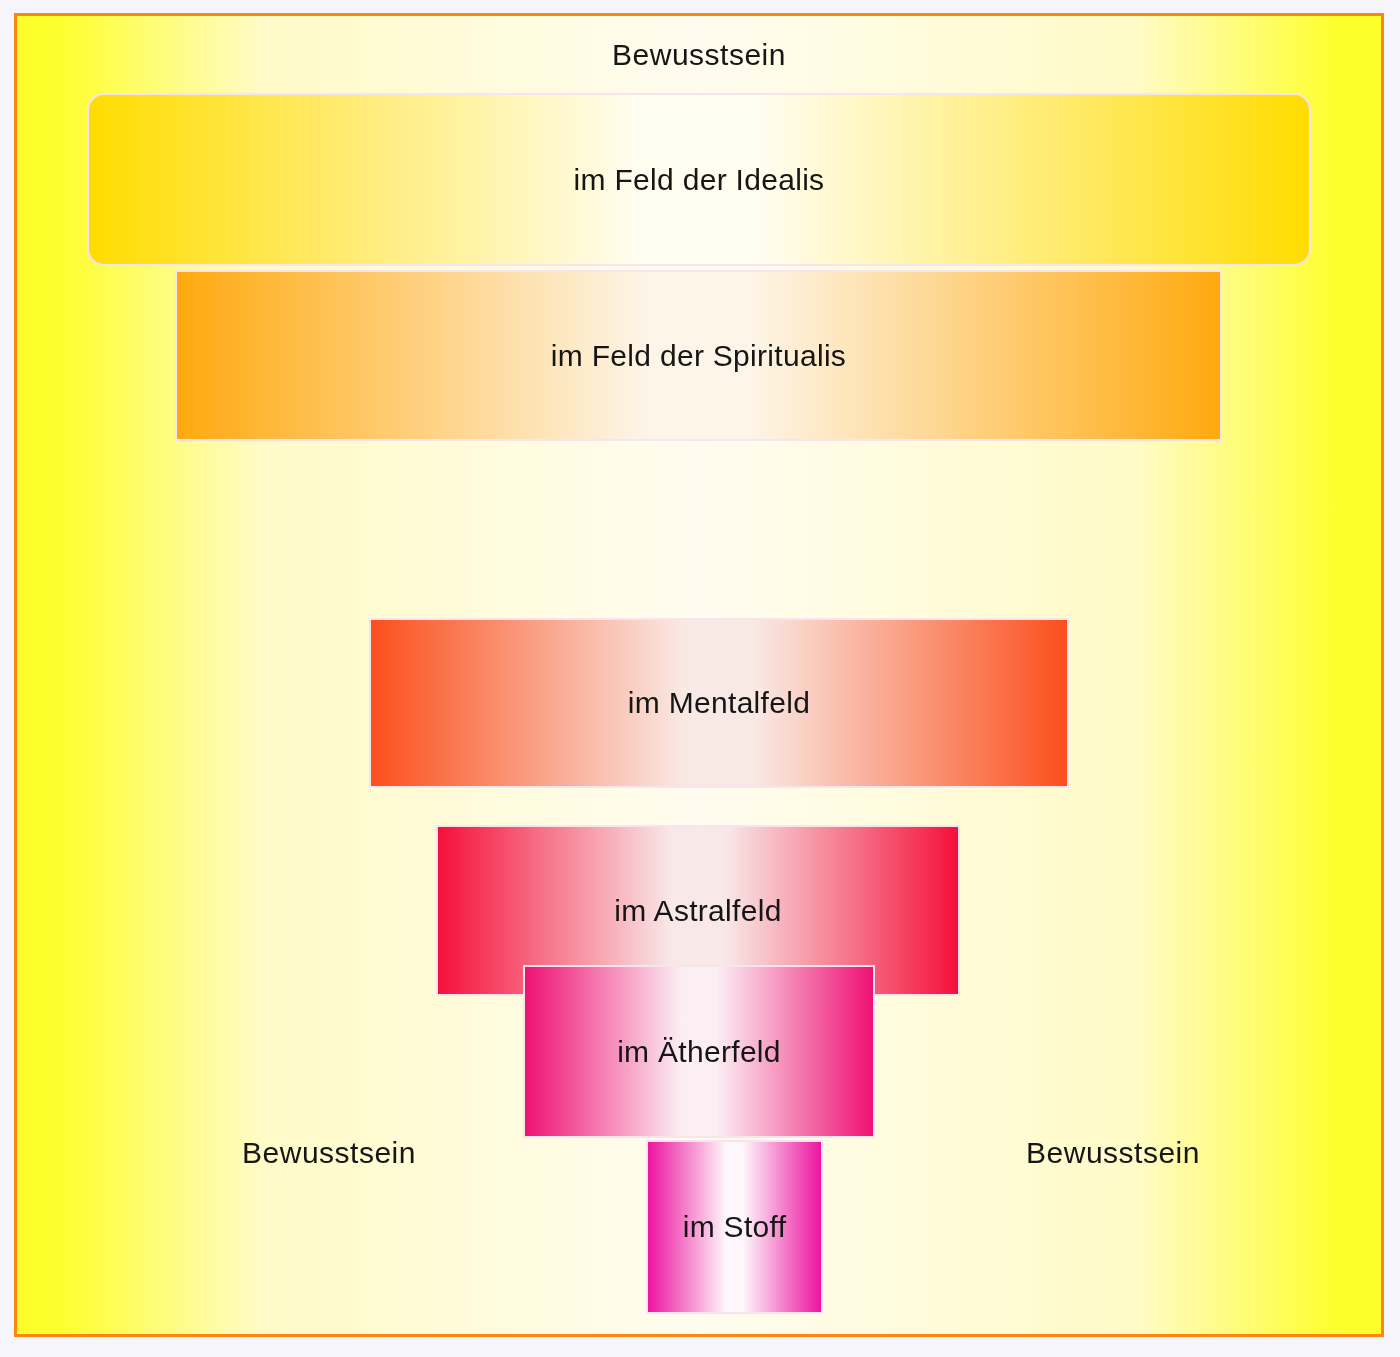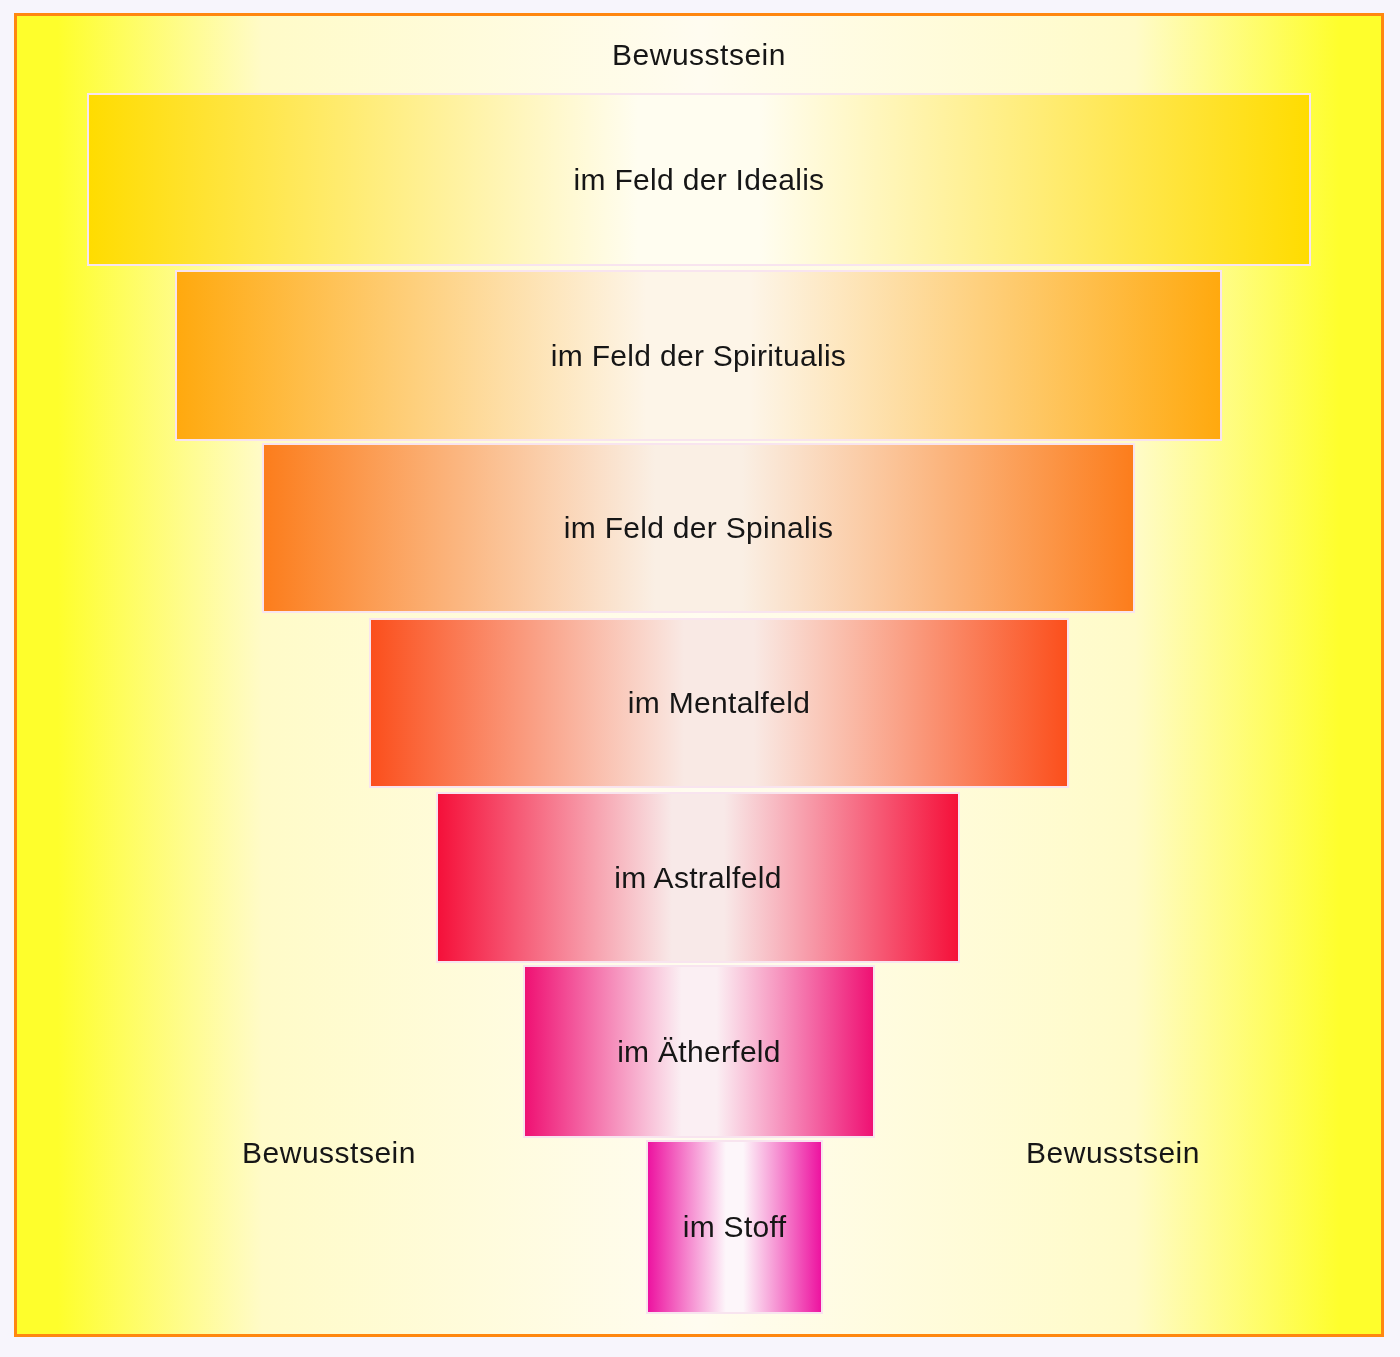--- a/index.html
+++ b/index.html
@@ -36,21 +36,21 @@
     position: absolute;
     display: flex;
     align-items: center;
     justify-content: center;
     border: 2px solid #F8E4EF;
     box-sizing: border-box;
     font-size: 30px;
     color: #161616;
     letter-spacing: 0.3px;
   }
-  .lv0 { left: 70px;  top: 77px;   width: 1224px; height: 173px; }
+  .lv0 { left: 70px;  top: 77px;   width: 1224px; height: 173px; border-radius: 17px; }
   .lv1 { left: 158px; top: 254px;  width: 1047px; height: 171px; }
   .lv2 { left: 245px; top: 427px;  width: 873px;  height: 170px; }
   .lv3 { left: 331px; top: 602px;  width: 700px;  height: 170px; }
   .lv4 { left: 419px; top: 776px;  width: 524px;  height: 171px; }
   .lv5 { left: 506px; top: 949px;  width: 352px;  height: 173px; text-align: right; }
   .lv6 { left: 629px; top: 1124px; width: 177px;  height: 174px; }
   .side-label {
     position: absolute;
     top: 1120px;
     font-size: 30px;
@@ -70,29 +70,26 @@
   <div class="diagram-title">Bewusstsein</div>
 
   <div class="bar lv0" style="background: linear-gradient(90deg, rgb(255, 220, 0) 0%, rgb(255, 253, 240) 45%, rgb(255, 253, 240) 55%, rgb(255, 220, 0) 100%); border-color: rgb(248, 228, 239); color: rgb(22, 22, 22);">
     <span>im Feld der Idealis</span>
   </div>
 
   <div class="bar lv1" style="background: linear-gradient(90deg, rgb(255, 169, 14) 0%, rgb(253, 245, 232) 45%, rgb(253, 245, 232) 55%, rgb(255, 169, 14) 100%); border-color: rgb(248, 228, 239); color: rgb(22, 22, 22);">
     <span>im Feld der Spiritualis</span>
   </div>
 
-  <div class="bar lv2" style="background: linear-gradient(90deg, rgb(252, 125, 28) 0%, rgb(250, 239, 228) 45%, rgb(250, 239, 228) 55%, rgb(252, 125, 28) 100%); border-color: rgb(248, 228, 239); color: rgb(22, 22, 22);">
-    <span>im Feld der Spinalis</span>
-  </div>
 
   <div class="bar lv3" style="background: linear-gradient(90deg, rgb(251, 79, 28) 0%, rgb(249, 233, 228) 45%, rgb(249, 233, 228) 55%, rgb(251, 79, 28) 100%); border-color: rgb(248, 228, 239); color: rgb(22, 22, 22); margin-left: 21px;">
     <span>im Mentalfeld</span>
   </div>
 
-  <div class="bar lv4" style="background: linear-gradient(90deg, rgb(245, 16, 58) 0%, rgb(248, 233, 232) 45%, rgb(248, 233, 232) 55%, rgb(245, 16, 58) 100%); border-color: rgb(248, 228, 239); color: rgb(22, 22, 22);">
+  <div class="bar lv4" style="background: linear-gradient(90deg, rgb(245, 16, 58) 0%, rgb(248, 233, 232) 45%, rgb(248, 233, 232) 55%, rgb(245, 16, 58) 100%); border-color: rgb(248, 228, 239); color: rgb(22, 22, 22); margin-top: 33px;">
     <span>im Astralfeld</span>
   </div>
 
   <div class="bar lv5" style="background: linear-gradient(90deg, rgb(239, 17, 115) 0%, rgb(251, 239, 243) 45%, rgb(251, 239, 243) 55%, rgb(239, 17, 115) 100%); border-color: rgb(248, 228, 239); color: rgb(22, 22, 22);">
     <span>im Ätherfeld</span>
   </div>
 
   <div class="bar lv6" style="background: linear-gradient(90deg, rgb(237, 19, 160) 0%, rgb(253, 246, 250) 45%, rgb(253, 246, 250) 55%, rgb(237, 19, 160) 100%); border-color: rgb(248, 228, 239); color: rgb(22, 22, 22);">
     <span>im Stoff</span>
   </div>

